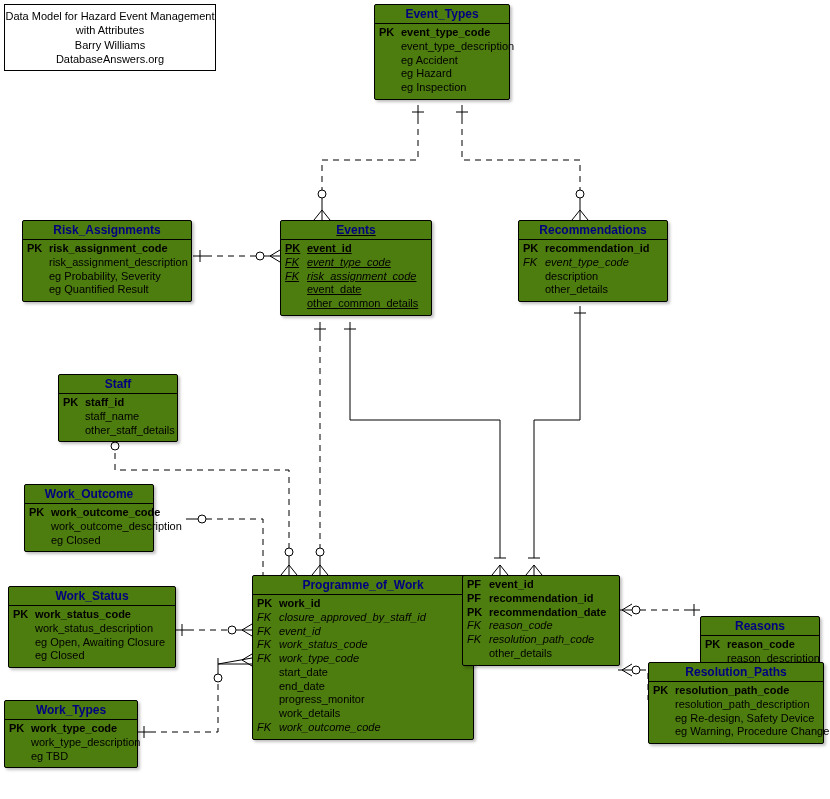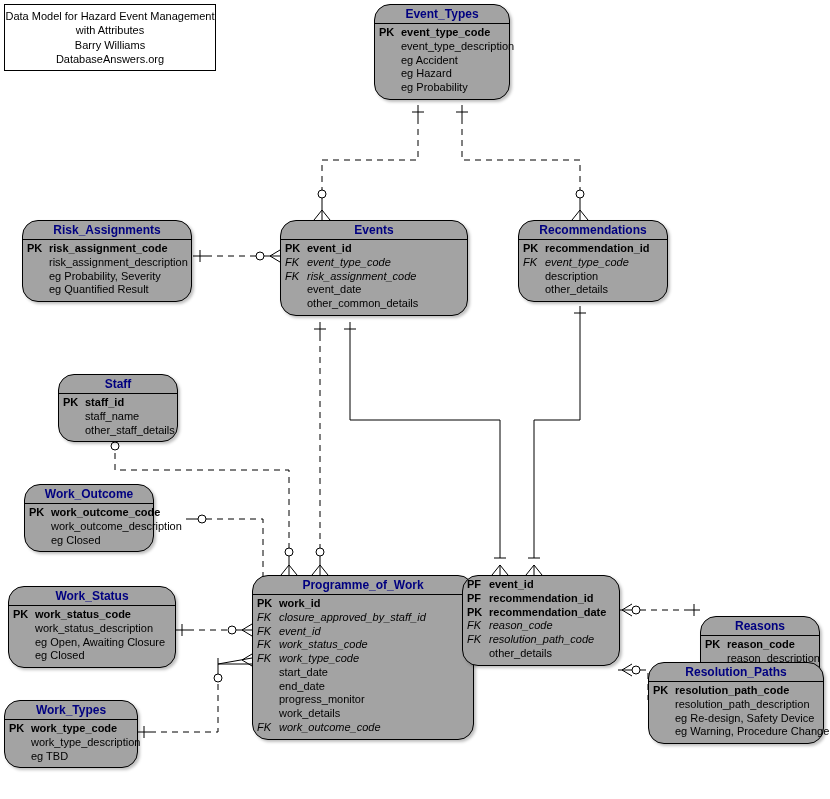--- a/index.html
+++ b/index.html
@@ -8,23 +8,23 @@
   width:830px;
   height:799px;
   background:#fff;
   font-family:Arial,Helvetica,sans-serif;
   font-size:11px;
   color:#000;
   position:relative;
 }
 .entity{
   position:absolute;
-  background:#a3a3a3;
+  background:#4d7c0f;
   border:1.5px solid #000;
-  border-radius:16px;
+  border-radius:2px;
   box-shadow:2px 2px 3px rgba(0,0,0,.25);
   box-sizing:border-box;
 }
 .entity-title{
   font-weight:bold;
   color:#000080;
   text-align:center;
   padding:2px 4px;
   border-bottom:1.5px solid #000;
   font-size:12px;
@@ -196,21 +196,21 @@
       <div class="row">
         <span class="keycol"></span>
         <span class="attr">eg Accident</span>
       </div>
       <div class="row">
         <span class="keycol"></span>
         <span class="attr">eg Hazard</span>
       </div>
       <div class="row">
         <span class="keycol"></span>
-        <span class="attr">eg Probability</span>
+        <span class="attr">eg Inspection</span>
       </div>
     </div>
 </div>
 
 <div class="entity" style="left:22px;top:220px;width:170px;">
   <div class="entity-title">Risk_Assignments</div>
   <div class="entity-body">
       <div class="row">
         <span class="keycol">PK</span>
         <span class="attr pk">risk_assignment_code</span>
@@ -223,21 +223,21 @@
         <span class="keycol"></span>
         <span class="attr">eg Probability, Severity</span>
       </div>
       <div class="row">
         <span class="keycol"></span>
         <span class="attr">eg Quantified Result</span>
       </div>
     </div>
 </div>
 
-<div class="entity" style="left:280px;top:220px;width:188px;">
+<div class="entity" style="left:280px;top:220px;width:152px;text-decoration:underline;">
   <div class="entity-title">Events</div>
   <div class="entity-body">
       <div class="row">
         <span class="keycol">PK</span>
         <span class="attr pk">event_id</span>
       </div>
       <div class="row">
         <span class="keycol fk">FK</span>
         <span class="attr fk">event_type_code</span>
       </div>

